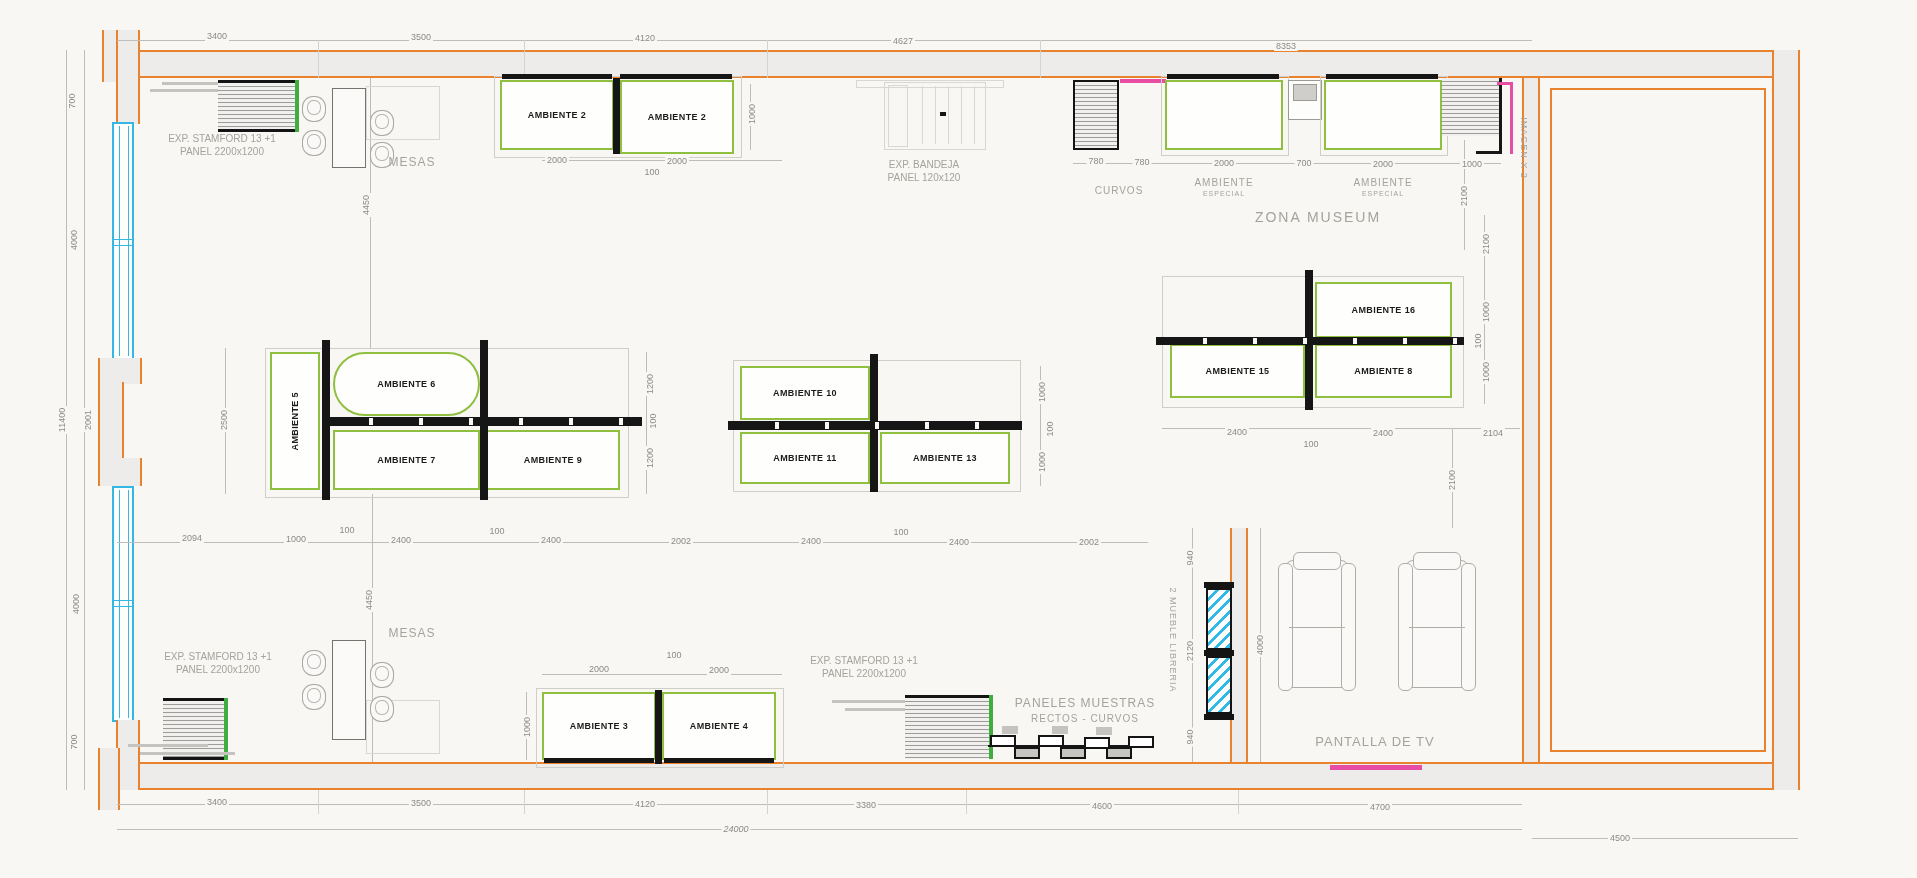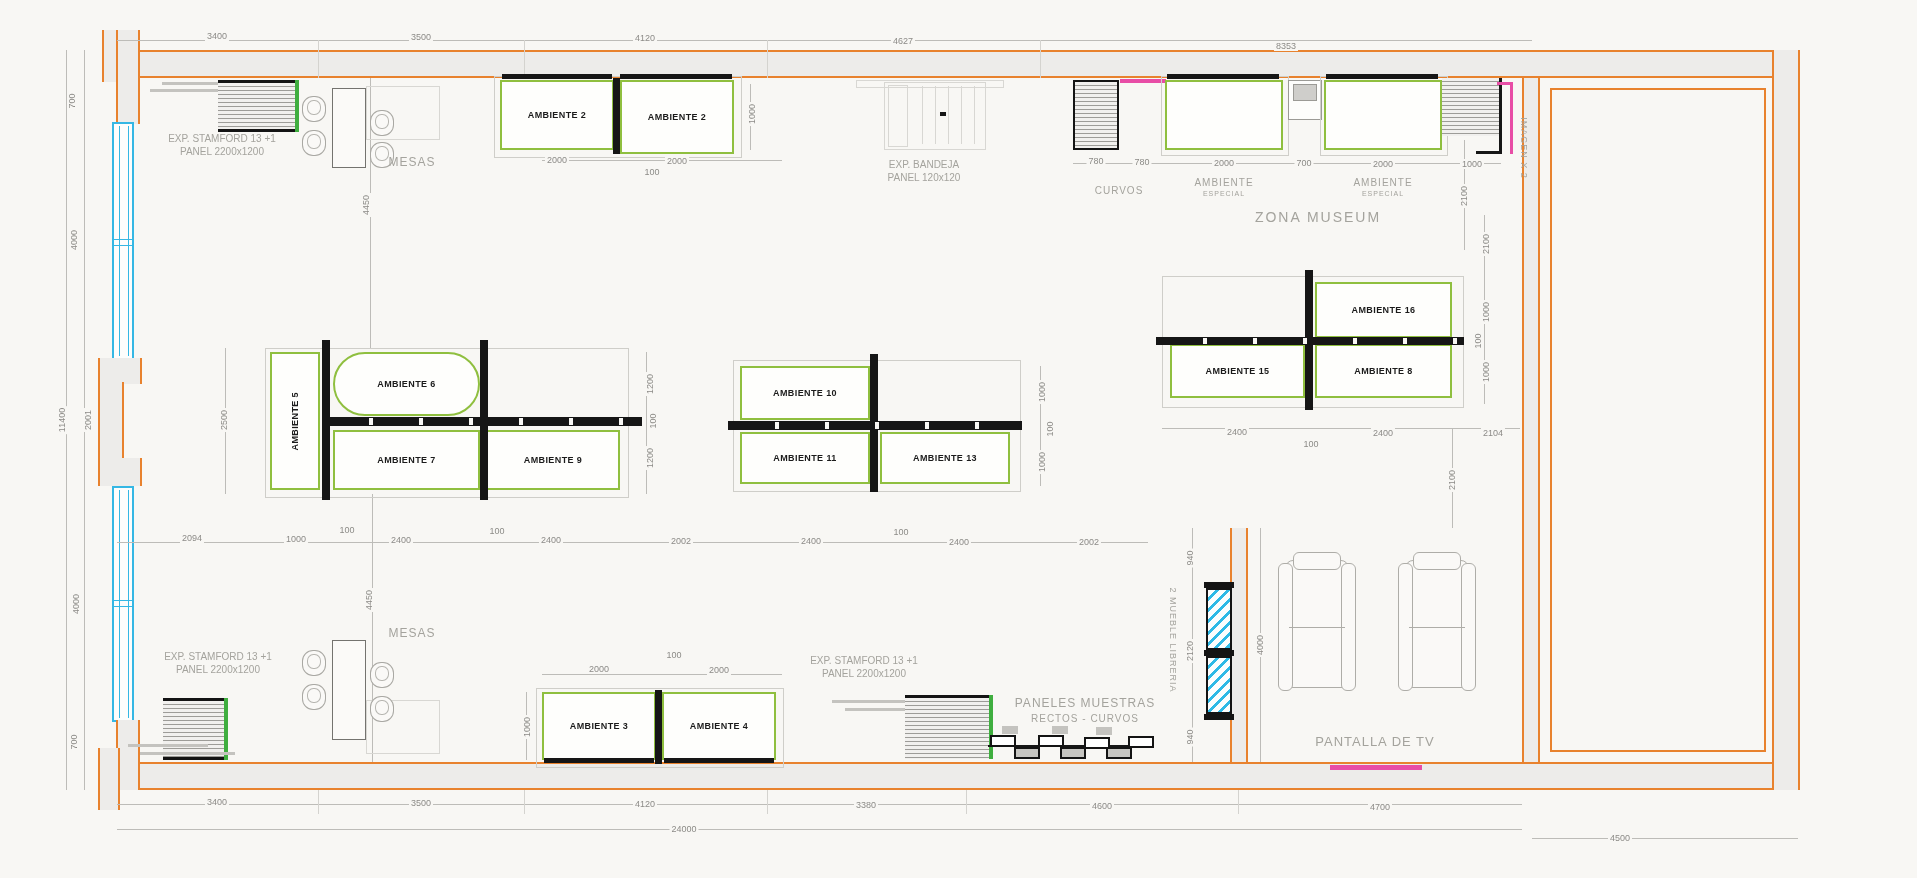--- a/index.html
+++ b/index.html
@@ -340,21 +340,21 @@
       <span class="dim rot" style="left: 1190px; top: 558px;">940</span>
       <span class="dim rot" style="left: 1190px; top: 651px;">2120</span>
       <span class="dim rot" style="left: 1190px; top: 737px;">940</span>
       <span class="dim rot" style="left: 1260px; top: 645px;">4000</span>
       <span class="dim" style="left: 217px; top: 802px;">3400</span>
       <span class="dim" style="left: 421px; top: 803px;">3500</span>
       <span class="dim" style="left: 645px; top: 804px;">4120</span>
       <span class="dim" style="left: 866px; top: 805px;">3380</span>
       <span class="dim" style="left: 1102px; top: 806px;">4600</span>
       <span class="dim" style="left: 1380px; top: 807px;">4700</span>
-      <span class="dim" style="left: 684px; top: 829px;">24000</span>
+      <span class="dim" style="left: 736px; top: 829px; font-style: italic;">24000</span>
       <span class="dim" style="left: 1620px; top: 838px;">4500</span>
       <div class="alab" style="left: 222px; top: 132px; font-size: 10px;">
         <div>EXP. STAMFORD 13 +1</div>
         <div>PANEL 2200x1200</div>
       </div>
       <div class="alab" style="left: 412px; top: 155px; font-size: 12px; letter-spacing: 1px;">
         <div>MESAS</div>
       </div>
       <div class="alab" style="left: 924px; top: 158px; font-size: 10px;">
         <div>EXP. BANDEJA</div>

